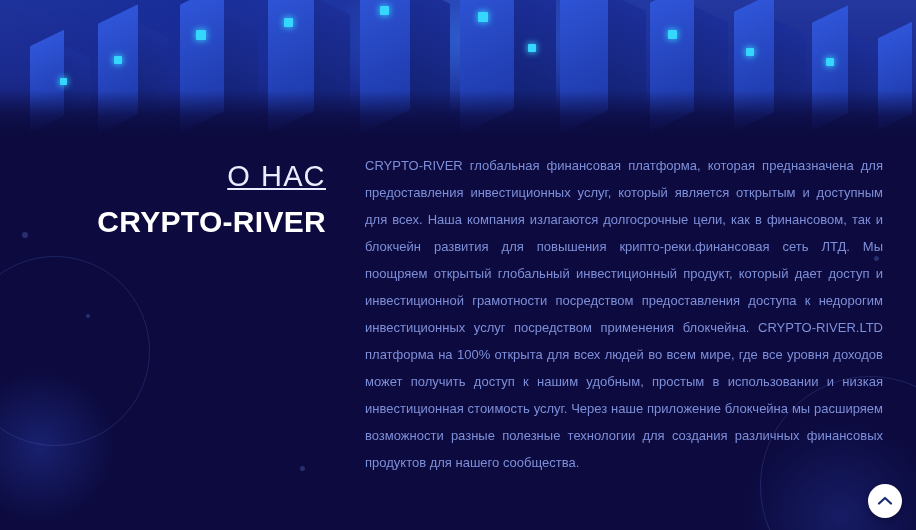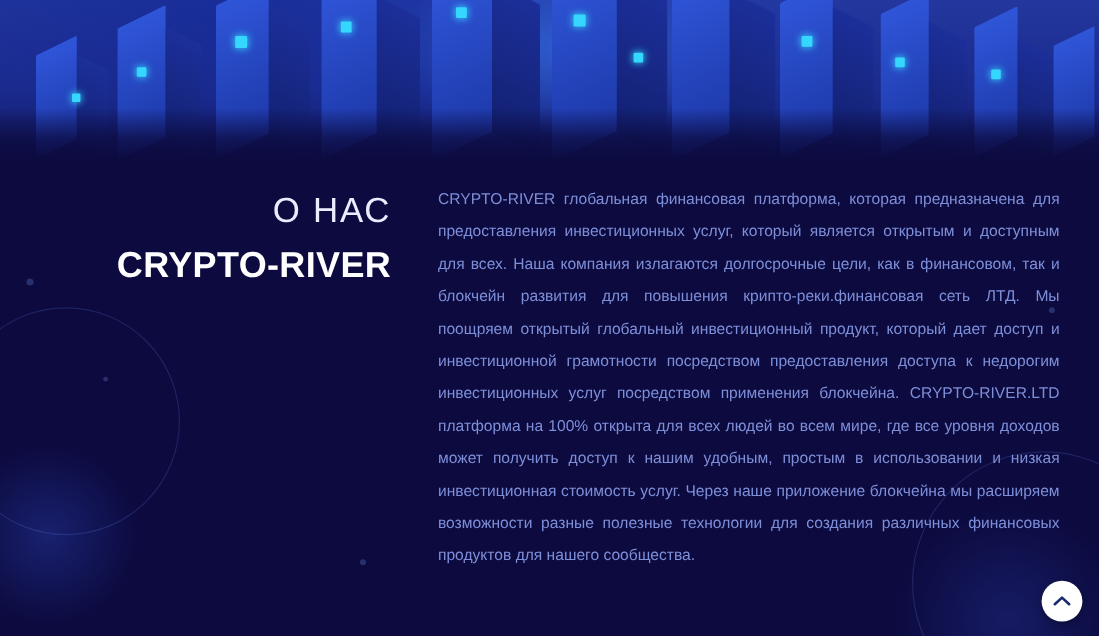--- a/index.html
+++ b/index.html
@@ -88,20 +88,21 @@
     text-align: right;
     padding-right: 14px;
   }
   .h-about {
     font-size: 29px;
     letter-spacing: 1.5px;
     color: #e9edff;
     font-weight: 400;
     line-height: 1.25;
     margin: 0;
+    text-decoration: underline;
   }
   .h-brand {
     font-size: 30px;
     letter-spacing: 0.3px;
     color: #ffffff;
     font-weight: bold;
     line-height: 1.3;
     margin: 8px 0 0 16px;
   }
 

